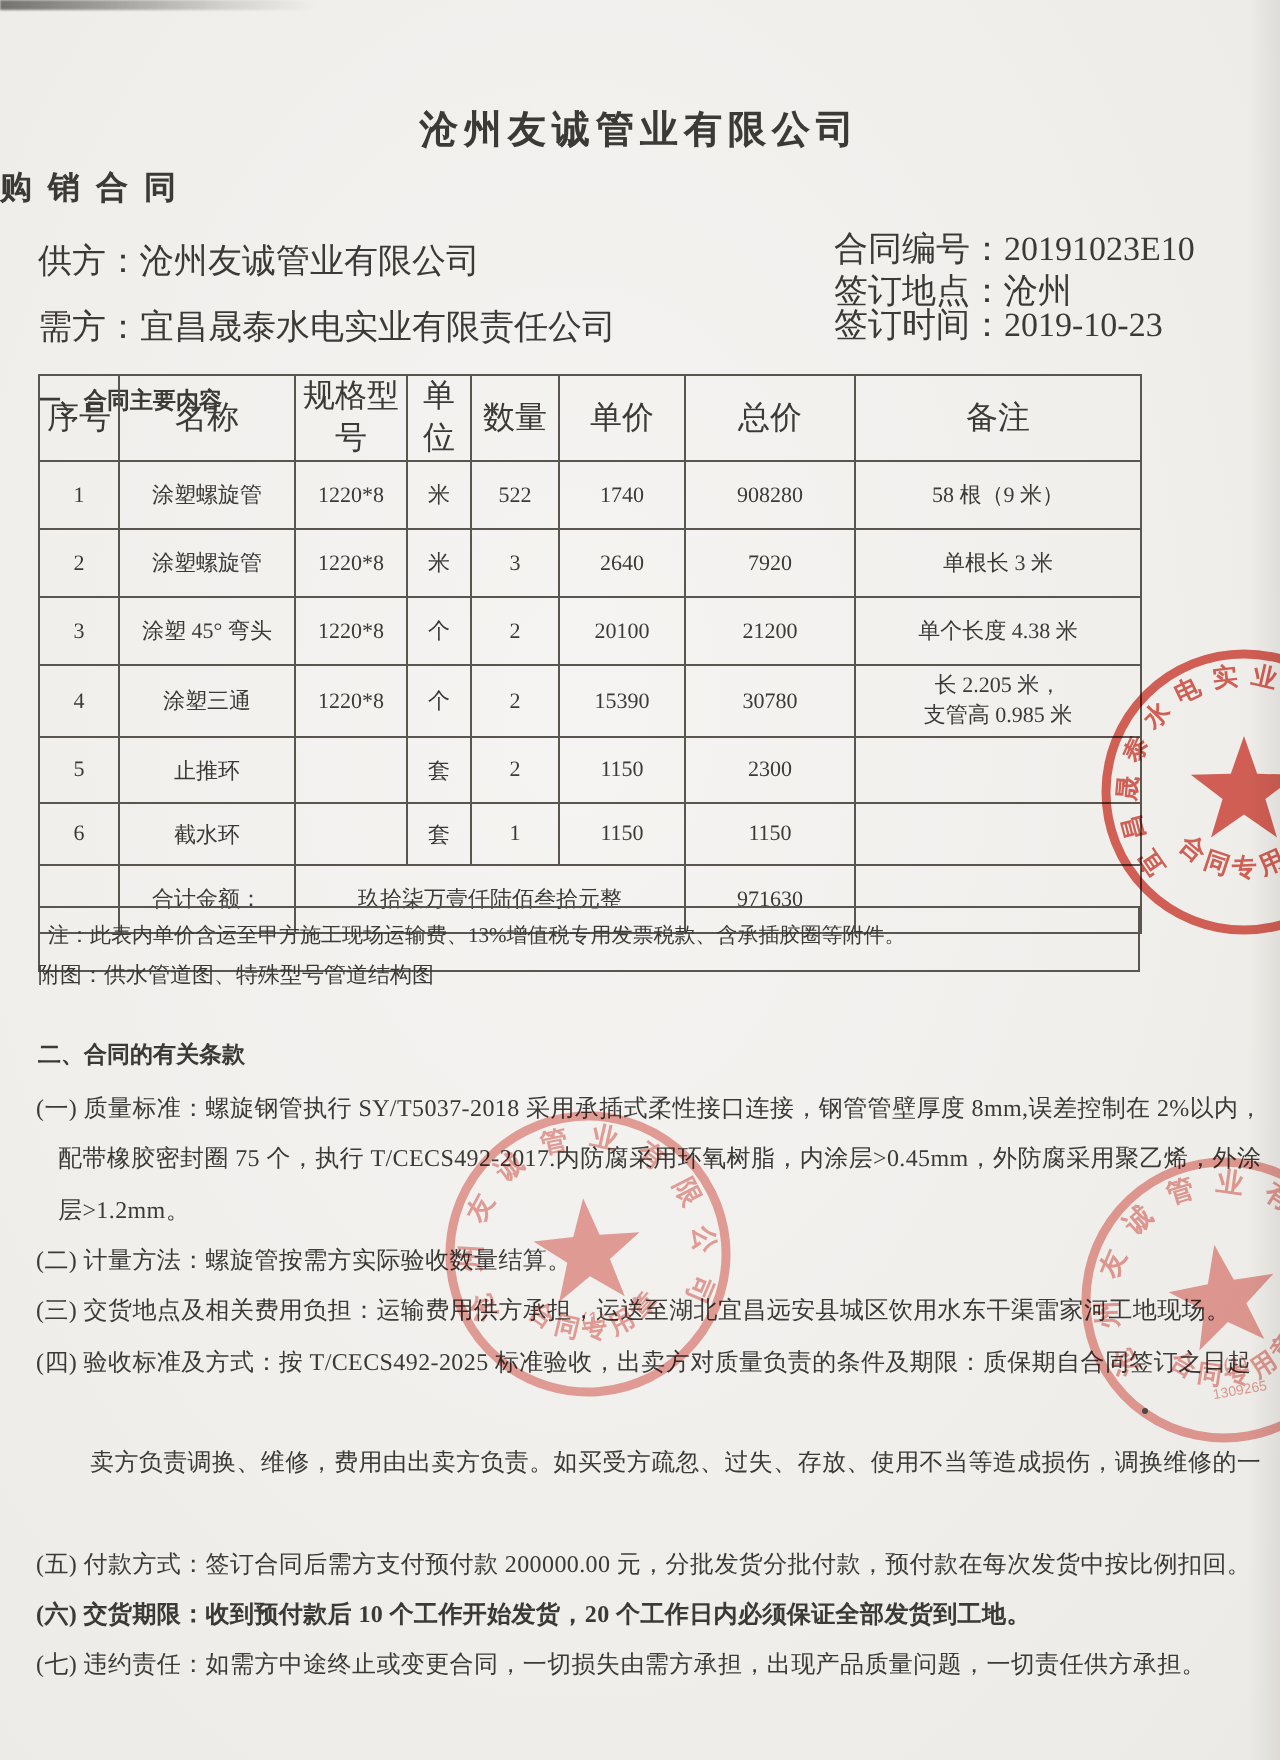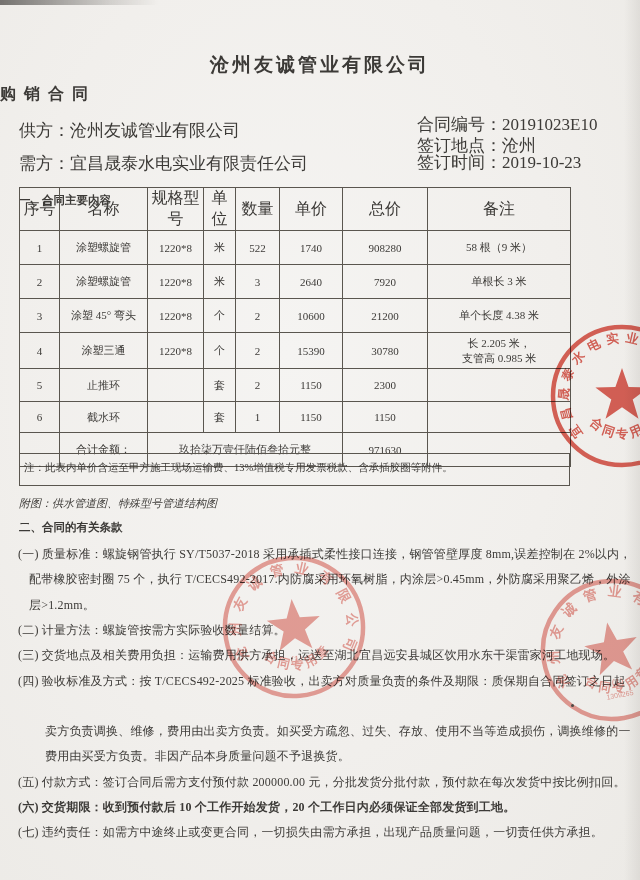--- a/index.html
+++ b/index.html
@@ -103,21 +103,21 @@
       <td>2640</td>
       <td>7920</td>
       <td>单根长 3 米</td>
     </tr>
     <tr style="height:34px">
       <td>3</td>
       <td>涂塑 45° 弯头</td>
       <td>1220*8</td>
       <td>个</td>
       <td>2</td>
-      <td>10600</td>
+      <td>20100</td>
       <td>21200</td>
       <td>单个长度 4.38 米</td>
     </tr>
     <tr style="height:36px">
       <td>4</td>
       <td>涂塑三通</td>
       <td>1220*8</td>
       <td>个</td>
       <td>2</td>
       <td>15390</td>
@@ -154,31 +154,30 @@
       <td>971630</td>
       <td></td>
     </tr>
   </tbody>
     </table>
 
   <div class="notebox">
     <div class="txt">注：此表内单价含运至甲方施工现场运输费、13%增值税专用发票税款、含承插胶圈等附件。</div>
   </div>
 
-  <div class="abs" style="left:19px;top:496px;font-size:11px;font-style:italic;">附图：供水管道图、特殊型号管道结构图</div>
+  <div class="abs" style="left:19px;top:480px;font-size:11px;">附图：供水管道图、特殊型号管道结构图</div>
   <div class="abs sec-head" style="left:19px;top:520px;">二、合同的有关条款</div>
 
   <div class="abs clause" style="left:18px;top:546px;">(一) 质量标准：螺旋钢管执行 SY/T5037-2018 采用承插式柔性接口连接，钢管管壁厚度 8mm,误差控制在 2%以内，</div>
   <div class="abs clause" style="left:29px;top:571px;">配带橡胶密封圈 75 个，执行 T/CECS492-2017.内防腐采用环氧树脂，内涂层&gt;0.45mm，外防腐采用聚乙烯，外涂</div>
   <div class="abs clause" style="left:29px;top:597px;">层&gt;1.2mm。</div>
   <div class="abs clause" style="left:18px;top:622px;">(二) 计量方法：螺旋管按需方实际验收数量结算。</div>
   <div class="abs clause" style="left:18px;top:647px;">(三) 交货地点及相关费用负担：运输费用供方承担，运送至湖北宜昌远安县城区饮用水东干渠雷家河工地现场。</div>
   <div class="abs clause" style="left:18px;top:673px;">(四) 验收标准及方式：按 T/CECS492-2025 标准验收，出卖方对质量负责的条件及期限：质保期自合同签订之日起</div>
   <div class="abs clause" style="left:45px;top:723px;">卖方负责调换、维修，费用由出卖方负责。如买受方疏忽、过失、存放、使用不当等造成损伤，调换维修的一</div>
-  <div class="abs clause" style="left:45px;top:748px;">费用由买受方负责。非因产品本身质量问题不予退换货。</div>
   <div class="abs clause" style="left:18px;top:774px;">(五) 付款方式：签订合同后需方支付预付款 200000.00 元，分批发货分批付款，预付款在每次发货中按比例扣回。</div>
   <div class="abs clause" style="left:18px;top:799px;font-weight:bold;">(六) 交货期限：收到预付款后 10 个工作开始发货，20 个工作日内必须保证全部发货到工地。</div>
   <div class="abs clause" style="left:18px;top:824px;">(七) 违约责任：如需方中途终止或变更合同，一切损失由需方承担，出现产品质量问题，一切责任供方承担。</div>
 
   <div class="seal" style="left:540px;top:314px;opacity:.85;">
     <svg width="164" height="164" viewBox="-82 -82 164 164">
       <defs>
         <path id="a-top" d="M 0,54 A 54,54 0 1 1 0,-54 A 54,54 0 1 1 0,54"></path>
         <path id="a-bot" d="M -42,0 A 42,42 0 0 0 42,0"></path>
       </defs>

